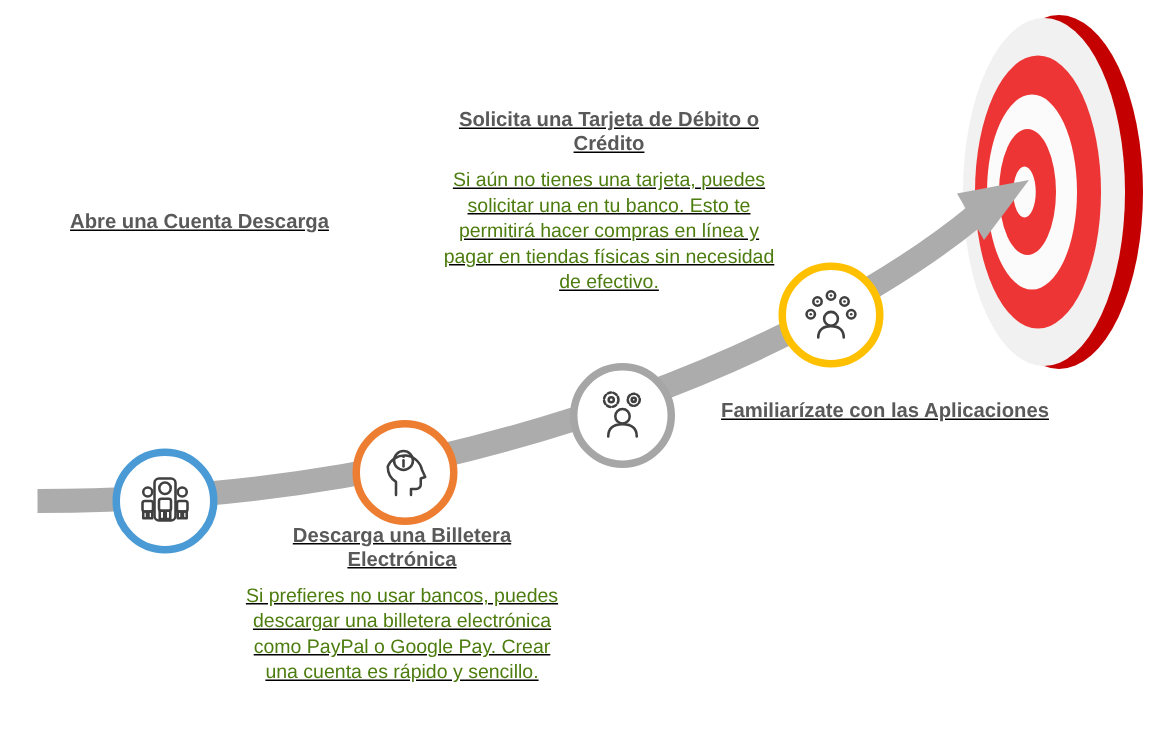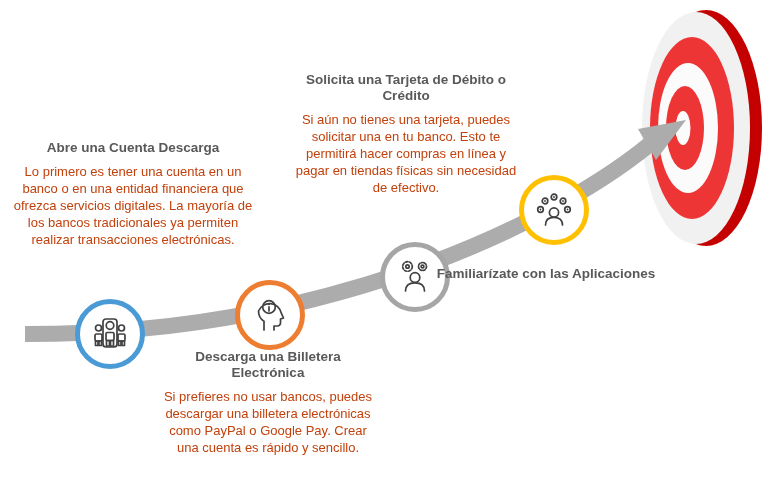--- a/index.html
+++ b/index.html
@@ -9,23 +9,23 @@
   }
   .layer{position:absolute;left:0;top:0;}
   .node{
     position:absolute;width:70px;height:70px;box-sizing:border-box;
     background:#fff;border:5px solid #999;border-radius:50%;
     display:flex;align-items:center;justify-content:center;
   }
   .node svg{width:40px;height:40px;display:block;}
   .icon-stroke{stroke:#404040;fill:none;stroke-width:1.7;stroke-linecap:round;stroke-linejoin:round;}
   .icon-fill{fill:#404040;stroke:none;}
-  .step{position:absolute;text-align:center;}
+  .step{position:absolute;text-align:center;text-decoration:underline;}
   .step h3{margin:0 0 7px 0;font-size:13.5px;line-height:16px;font-weight:bold;color:#595959;}
-  .step p{margin:0;font-size:13px;line-height:17px;color:#c2410c;}
+  .step p{margin:0;font-size:13px;line-height:17px;color:#4d7c0f;}
   
   .node-blue{border-color:#4a9ad5;}
   .node-orange{border-color:#ed7d31;}
   .node-gray{border-color:#a6a6a6;}
   .node-yellow{border-color:#ffc000;}
 </style>
 </head>
 <body>
 
 <div class="canvas">
@@ -95,30 +95,29 @@
         <circle class="icon-fill" cx="29" cy="11" r="0.9"></circle>
       <circle class="icon-stroke" cx="33.5" cy="19.5" r="2.8"></circle>
         <circle class="icon-fill" cx="33.5" cy="19.5" r="0.9"></circle>
       <circle class="icon-stroke" cx="20" cy="22.5" r="4.6"></circle>
       <path class="icon-stroke" d="M11.5 35c0-5.5 3.8-7.6 8.5-7.6s8.5 2.1 8.5 7.6"></path>
     </svg>
   </div>
 
   <div class="step" style="left:13px;top:140px;width:240px;">
     <h3>Abre una Cuenta Descarga</h3>
-    <p>Lo primero es tener una cuenta en un banco o en una entidad financiera que ofrezca servicios digitales. La mayoría de los bancos tradicionales ya permiten realizar transacciones electrónicas.</p>
   </div>
 
   <div class="step" style="left:158px;top:349px;width:220px;text-align:center;">
     <h3>Descarga una Billetera Electrónica</h3>
-    <p>Si prefieres no usar bancos, puedes descargar una billetera electrónicas como PayPal o Google Pay. Crear una cuenta es rápido y sencillo.</p>
+    <p>Si prefieres no usar bancos, puedes descargar una billetera electrónica como PayPal o Google Pay. Crear una cuenta es rápido y sencillo.</p>
   </div>
 
   <div class="step" style="left:288px;top:72px;width:236px;">
     <h3>Solicita una Tarjeta de Débito o Crédito</h3>
     <p>Si aún no tienes una tarjeta, puedes solicitar una en tu banco. Esto te permitirá hacer compras en línea y pagar en tiendas físicas sin necesidad de efectivo.</p>
   </div>
 
-  <div class="step" style="left:424px;top:266px;width:244px;">
+  <div class="step" style="left:468px;top:266px;width:244px;">
     <h3>Familiarízate con las Aplicaciones</h3>
   </div>
 
 </div>
 
 </body></html>

